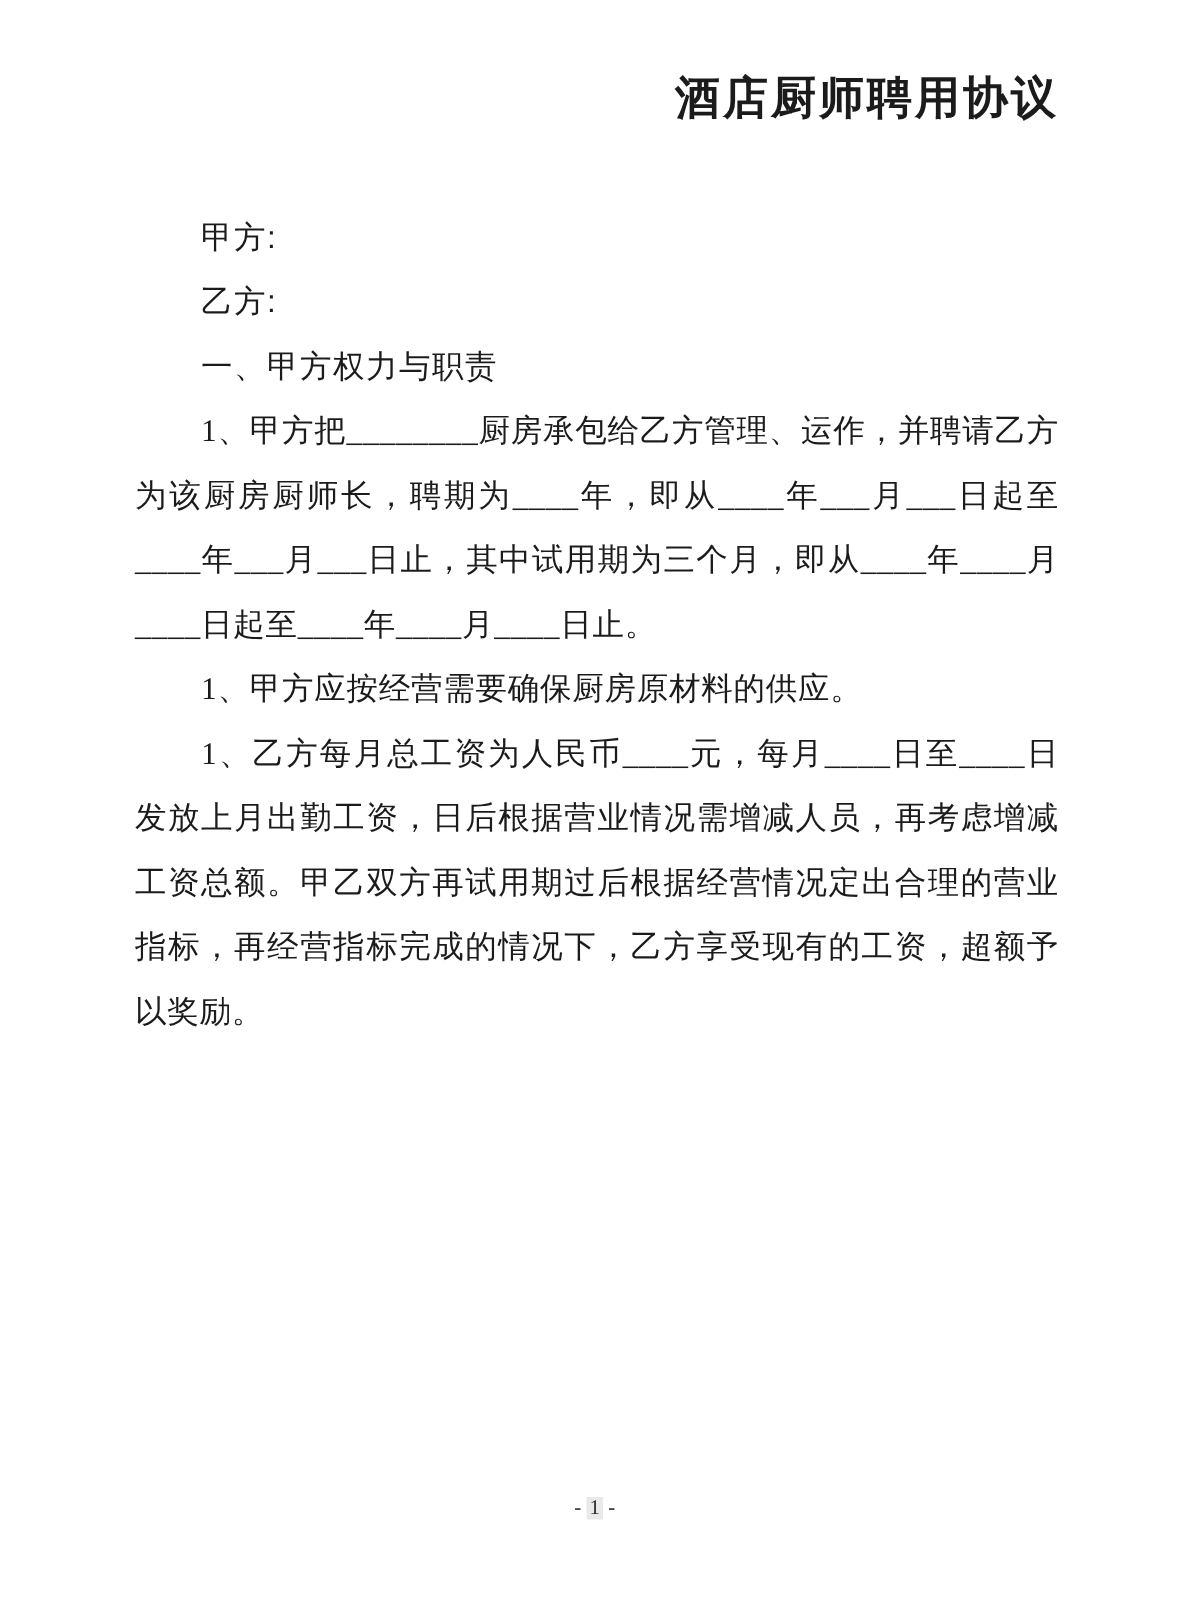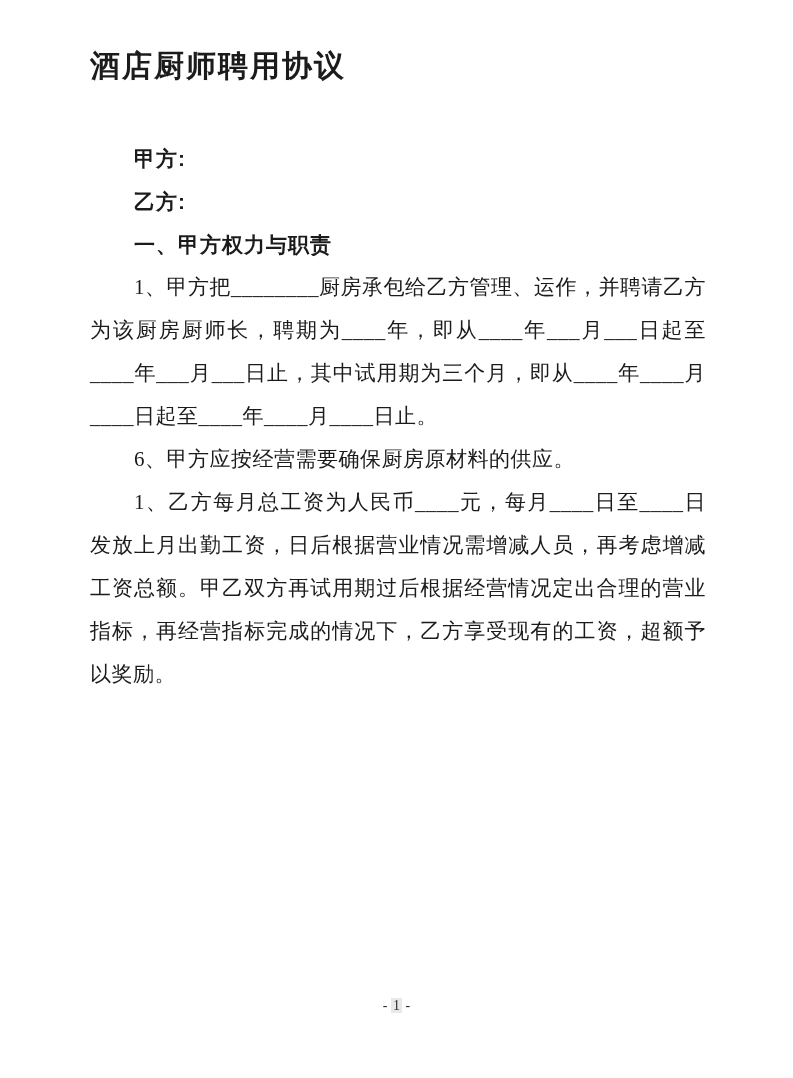--- a/index.html
+++ b/index.html
@@ -20,35 +20,35 @@
     left: 90px;
     top: 40px;
     width: 616px;
   }
   .doc-title {
     font-family: "Liberation Sans", "DejaVu Sans", sans-serif;
     font-weight: 700;
     font-size: 30px;
     line-height: 52px;
     letter-spacing: 2px;
-    text-align: left;
+    text-align: right;
     margin: 0 0 45px 0;
   }
   .para {
     font-family: "Liberation Serif", "DejaVu Serif", serif;
     font-size: 21px;
     line-height: 43px;
     margin: 0;
     text-indent: 44px;
     text-align: justify;
     letter-spacing: 0.5px;
   }
   .para.bold-sans {
     font-family: "Liberation Sans", "DejaVu Sans", sans-serif;
-    font-weight: 700;
+    font-weight: 400;
     letter-spacing: 1px;
   }
   .footer {
     position: absolute;
     left: 0;
     right: 0;
     top: 998px;
     text-align: center;
     font-family: "Liberation Serif", "DejaVu Serif", serif;
     font-size: 14px;
@@ -69,21 +69,21 @@
 
     <p class="para bold-sans">甲方:</p>
 
     <p class="para bold-sans">乙方:</p>
 
 
     <p class="para bold-sans">一、甲方权力与职责</p>
 
     <p class="para">1、甲方把________厨房承包给乙方管理、运作，并聘请乙方为该厨房厨师长，聘期为____年，即从____年___月___日起至____年___月___日止，其中试用期为三个月，即从____年____月____日起至____年____月____日止。</p>
 
-    <p class="para">6、甲方应按经营需要确保厨房原材料的供应。</p>
+    <p class="para">1、甲方应按经营需要确保厨房原材料的供应。</p>
 
 
     <p class="para">1、乙方每月总工资为人民币____元，每月____日至____日发放上月出勤工资，日后根据营业情况需增减人员，再考虑增减工资总额。甲乙双方再试用期过后根据经营情况定出合理的营业指标，再经营指标完成的情况下，乙方享受现有的工资，超额予以奖励。</p>
 
 
 
 
   </div>
 
   <div class="footer">

